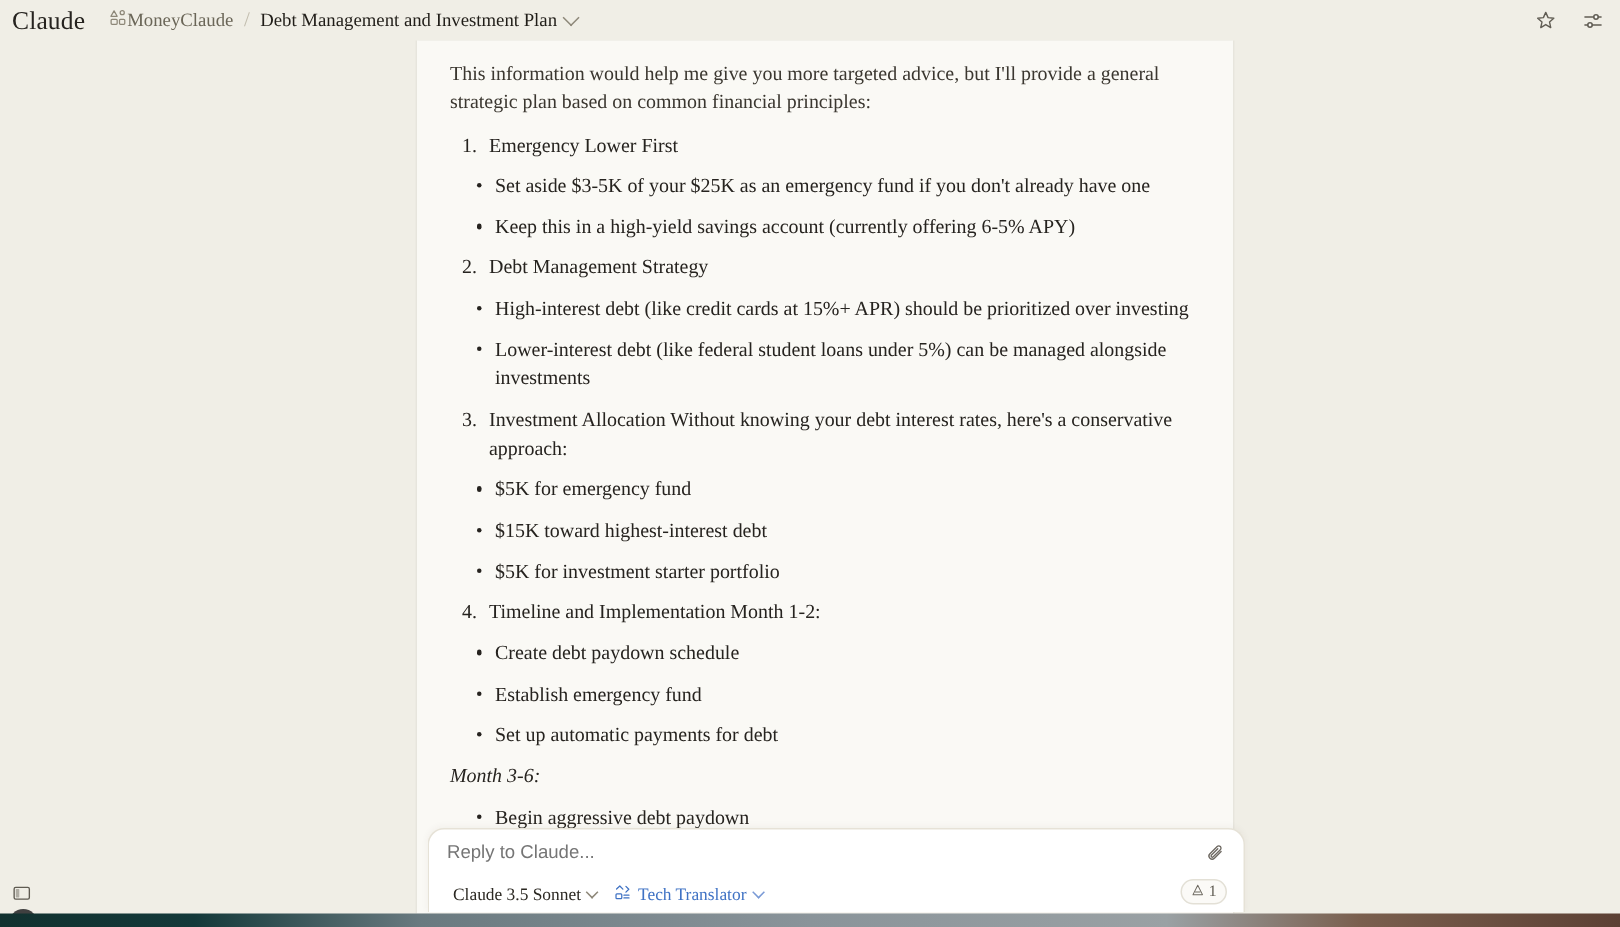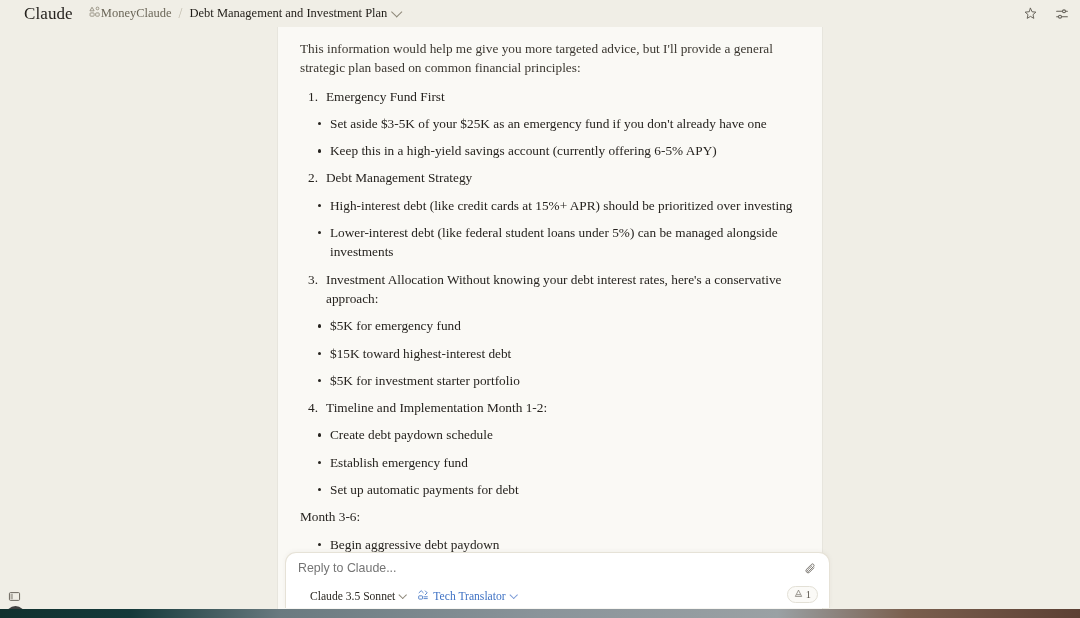--- a/index.html
+++ b/index.html
@@ -31,21 +31,20 @@
 
   
   .topbar {
     position: absolute;
     left: 0; top: 0;
     width: 1080px; height: 27px;
     display: flex;
     align-items: center;
     z-index: 30;
     background: transparent;
-    padding-left: 16px;
   }
   .brand {
     font-family: "Liberation Serif", serif;
     font-size: 17px;
     color: #26231f;
     margin-left: 8px;
     letter-spacing: .1px;
   }
   .crumbs {
     display: flex;
@@ -124,21 +123,21 @@
   }
   .msg li .dot {
     position: absolute;
     left: 13px; top: 8px;
     width: 3.4px; height: 3.4px;
     border-radius: 50%;
     background: #26231f;
   }
   .msg li.bullet { padding-left: 30px; }
   .msg li.bullet .dot { left: 18px; }
-  .msg .plain { margin: 0 0 8px 0; }
+  .msg .plain { margin: 0 0 8px 0; font-style: italic; }
 
   
   .composer {
     position: absolute;
     left: 285px; top: 552px;
     width: 545px; height: 56px;
     background: #ffffff;
     border: 1px solid #e6e2d7;
     border-radius: 11px 11px 0 0;
     border-bottom: none;
@@ -157,21 +156,21 @@
     outline: none;
     padding: 0;
   }
   .clip {
     position: absolute;
     right: 12px; top: 8px;
     cursor: pointer;
   }
   .composer-foot {
     position: absolute;
-    left: 24px; top: 36px;
+    left: 16px; top: 36px;
     display: flex;
     align-items: center;
     gap: 12px;
     font-family: "Liberation Serif", serif;
     font-size: 11.6px;
   }
   .model-sel {
     display: flex;
     align-items: center;
     gap: 4px;
@@ -276,21 +275,21 @@
 
   <div class="panel">
     <div class="scroll">
       <div class="msg">
 
         <p class="lead">This information would help me give you more targeted advice, but I'll provide a general strategic plan based on common financial principles:</p>
 
         <ol>
           <li>
             <span class="num">1.</span>
-            <span>Emergency Fund First</span>
+            <span>Emergency Lower First</span>
           </li>
           <li class="bullet">
             <span class="dot"></span>
             <span>Set aside $3-5K of your $25K as an emergency fund if you don't already have one</span>
           </li>
           <li class="bullet">
             <span class="dot"></span>
             <span>Keep this in a high-yield savings account (currently offering 6-5% APY)</span>
           </li>
           <li>

